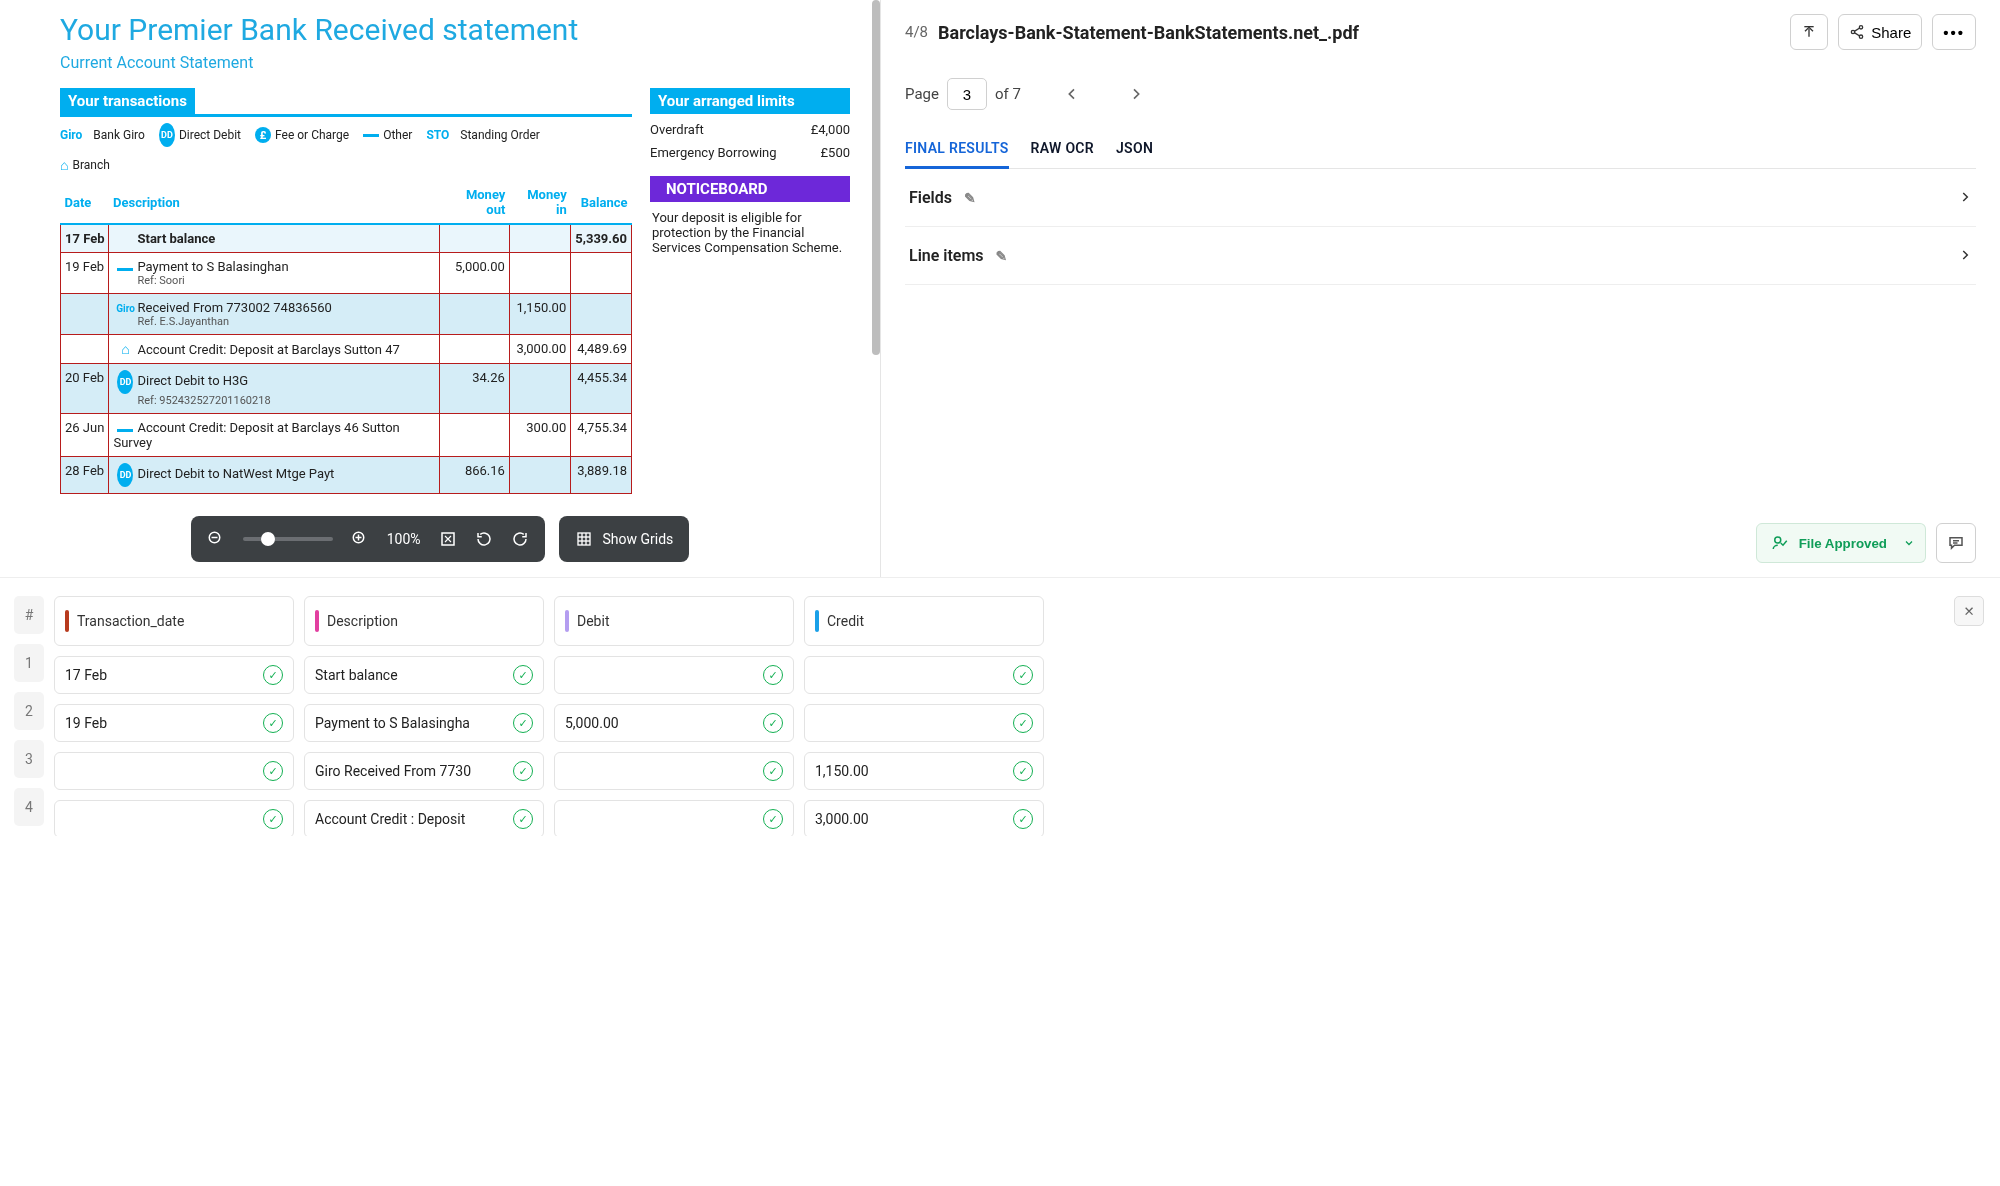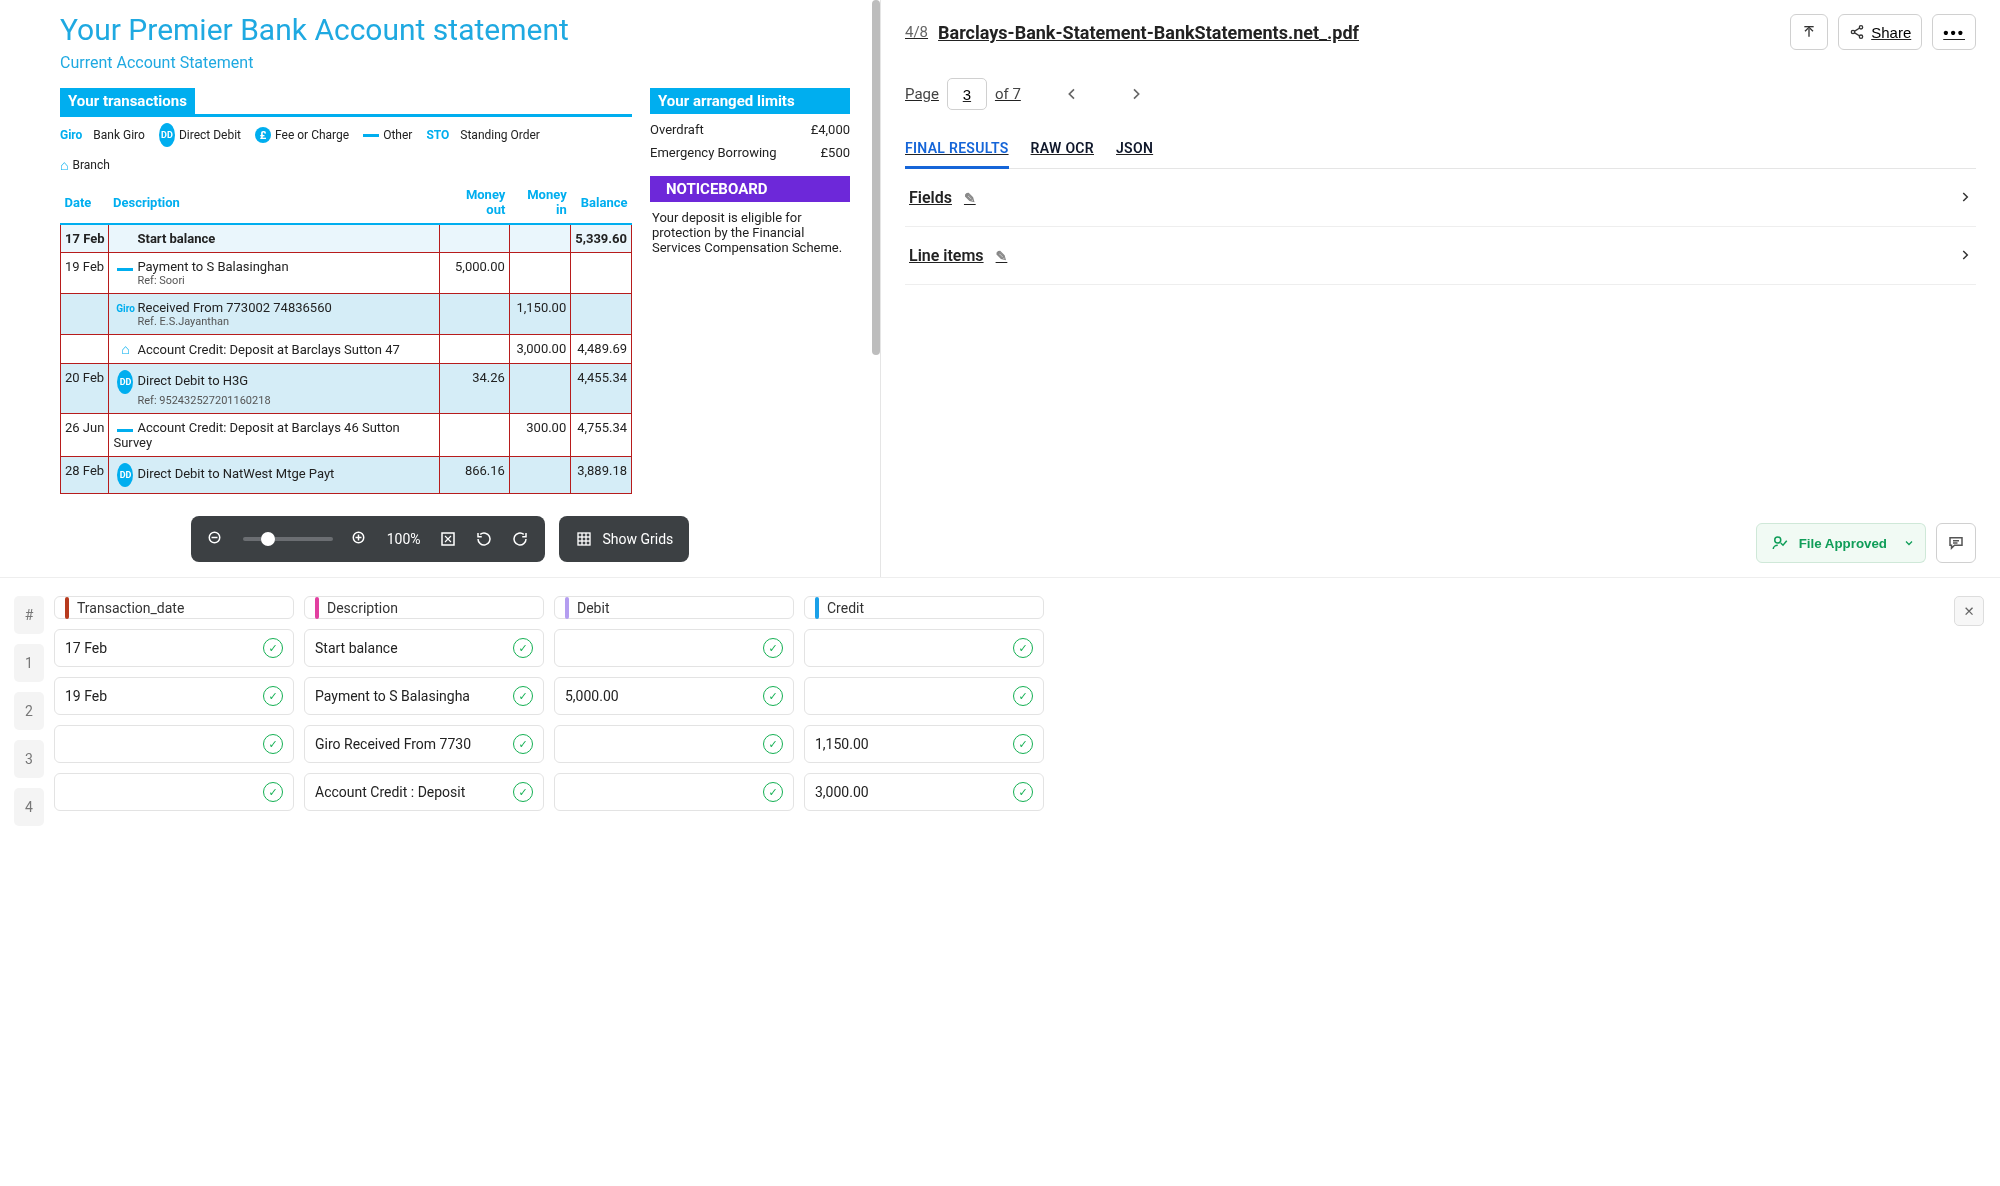--- a/index.html
+++ b/index.html
@@ -2,21 +2,21 @@
 <html><head>
 <meta charset="utf-8">
 <style>
 * { box-sizing: border-box; margin: 0; padding: 0; }
 body { font-family: -apple-system, BlinkMacSystemFont, "Segoe UI", Roboto, Arial, sans-serif; font-size: 14px; color: #222; background: #fff; }
 
 
 .app { display: grid; grid-template-columns: 880px 1fr; grid-template-rows: 500px 77px 1fr; height: 836px; }
 .doc-viewer { grid-column: 1; grid-row: 1; overflow: hidden; position: relative; background: #fff; padding: 12px 30px 0 60px; }
 .toolbar { grid-column: 1; grid-row: 2; display:flex; align-items:center; justify-content:center; gap:14px; background:#fff; }
-.right-panel { grid-column: 2; grid-row: 1 / span 2; border-left:1px solid #e5e5e5; padding:14px 24px 0 24px; position:relative;text-decoration:underline; }
+.right-panel { grid-column: 2; grid-row: 1 / span 2; border-left:1px solid #e5e5e5; padding:14px 24px 0 24px; position:relative; }
 .bottom-table { grid-column: 1 / span 2; grid-row: 3; padding: 18px 14px 0 14px; border-top:1px solid #eee; position:relative; }
 
 
 .doc-title { color:#1fa9e1; font-size:30px; font-weight:400; margin-bottom:6px; }
 .doc-subtitle { color:#1fa9e1; font-size:16px; margin-bottom:16px; }
 .doc-layout { display:flex; gap:18px; }
 .doc-main { flex:1; }
 .doc-side { width:200px; }
 
 .section-header { background:#00aeef; color:#fff; font-weight:700; padding:4px 8px; font-size:15px; display:inline-block; margin-bottom:4px; }
@@ -74,37 +74,37 @@
 .approved-btn { border:1px solid #cfe8d8; background:#f1faf4; color:#0f9d58; border-radius:6px; height:40px; display:flex; align-items:center; padding:0 14px; gap:10px; font-weight:600; }
 .approved-drop { border:1px solid #cfe8d8; border-left:none; background:#f1faf4; color:#0f9d58; border-radius:0 6px 6px 0; height:40px; width:34px; display:flex; align-items:center; justify-content:center; margin-left:-10px; }
 .comment-btn { border:1px solid #d0d0d0; background:#fff; border-radius:6px; height:40px; width:40px; display:flex; align-items:center; justify-content:center; }
 
 
 .bt-wrap { display:flex; gap:10px; align-items:flex-start; }
 .bt-numcol { width:30px; display:flex; flex-direction:column; gap:10px; }
 .bt-numcell { height:38px; background:#f4f4f4; border-radius:5px; display:flex; align-items:center; justify-content:center; color:#777; font-size:14px; }
 .bt-cols { display:flex; gap:10px; }
 .bt-col { width:240px; display:flex; flex-direction:column; gap:10px; }
-.bt-header { height:23px; border:1px solid #e3e3e3; border-radius:6px; display:flex; align-items:center; padding:0 10px; gap:8px; font-size:14px; color:#333; }
+.bt-header { height:50px; border:1px solid #e3e3e3; border-radius:6px; display:flex; align-items:center; padding:0 10px; gap:8px; font-size:14px; color:#333; }
 .bt-header .bar { width:4px; height:22px; border-radius:2px; }
 .bt-cell { height:38px; border:1px solid #e3e3e3; border-radius:6px; display:flex; align-items:center; padding:0 10px; font-size:14px; position:relative; }
 .bt-cell .val { flex:1; white-space:nowrap; overflow:hidden; text-overflow:ellipsis; }
 .bt-cell .ok { width:20px; height:20px; border:1.5px solid #14b053; border-radius:50%; display:flex; align-items:center; justify-content:center; color:#14b053; font-size:11px; }
 .close-btn { position:absolute; right:16px; top:18px; width:30px; height:30px; border:1px solid #ddd; border-radius:5px; display:flex; align-items:center; justify-content:center; color:#666; background:#f7f7f7; }
 
 .scroll-indicator { position:absolute; right:0; top:0; width:8px; height:355px; background:#bdbdbd; border-radius:4px; }
 </style>
 </head>
 <body>
 
 <div class="app">
 
   <div class="doc-viewer">
     <div class="scroll-indicator"></div>
-    <div class="doc-title">Your Premier Bank Account statement</div>
+    <div class="doc-title">Your Premier Bank Received statement</div>
     <div class="doc-subtitle">Current Account Statement</div>
 
     <div class="doc-layout">
       <div class="doc-main">
         <div class="section-header">Your transactions</div>
         <div class="section-rule"></div>
         <div class="legend">
           <span class="kicon"><b>Giro</b>&nbsp;<span>Bank Giro</span></span>
           <span class="kicon">
               <span class="icon-dd">DD</span>

